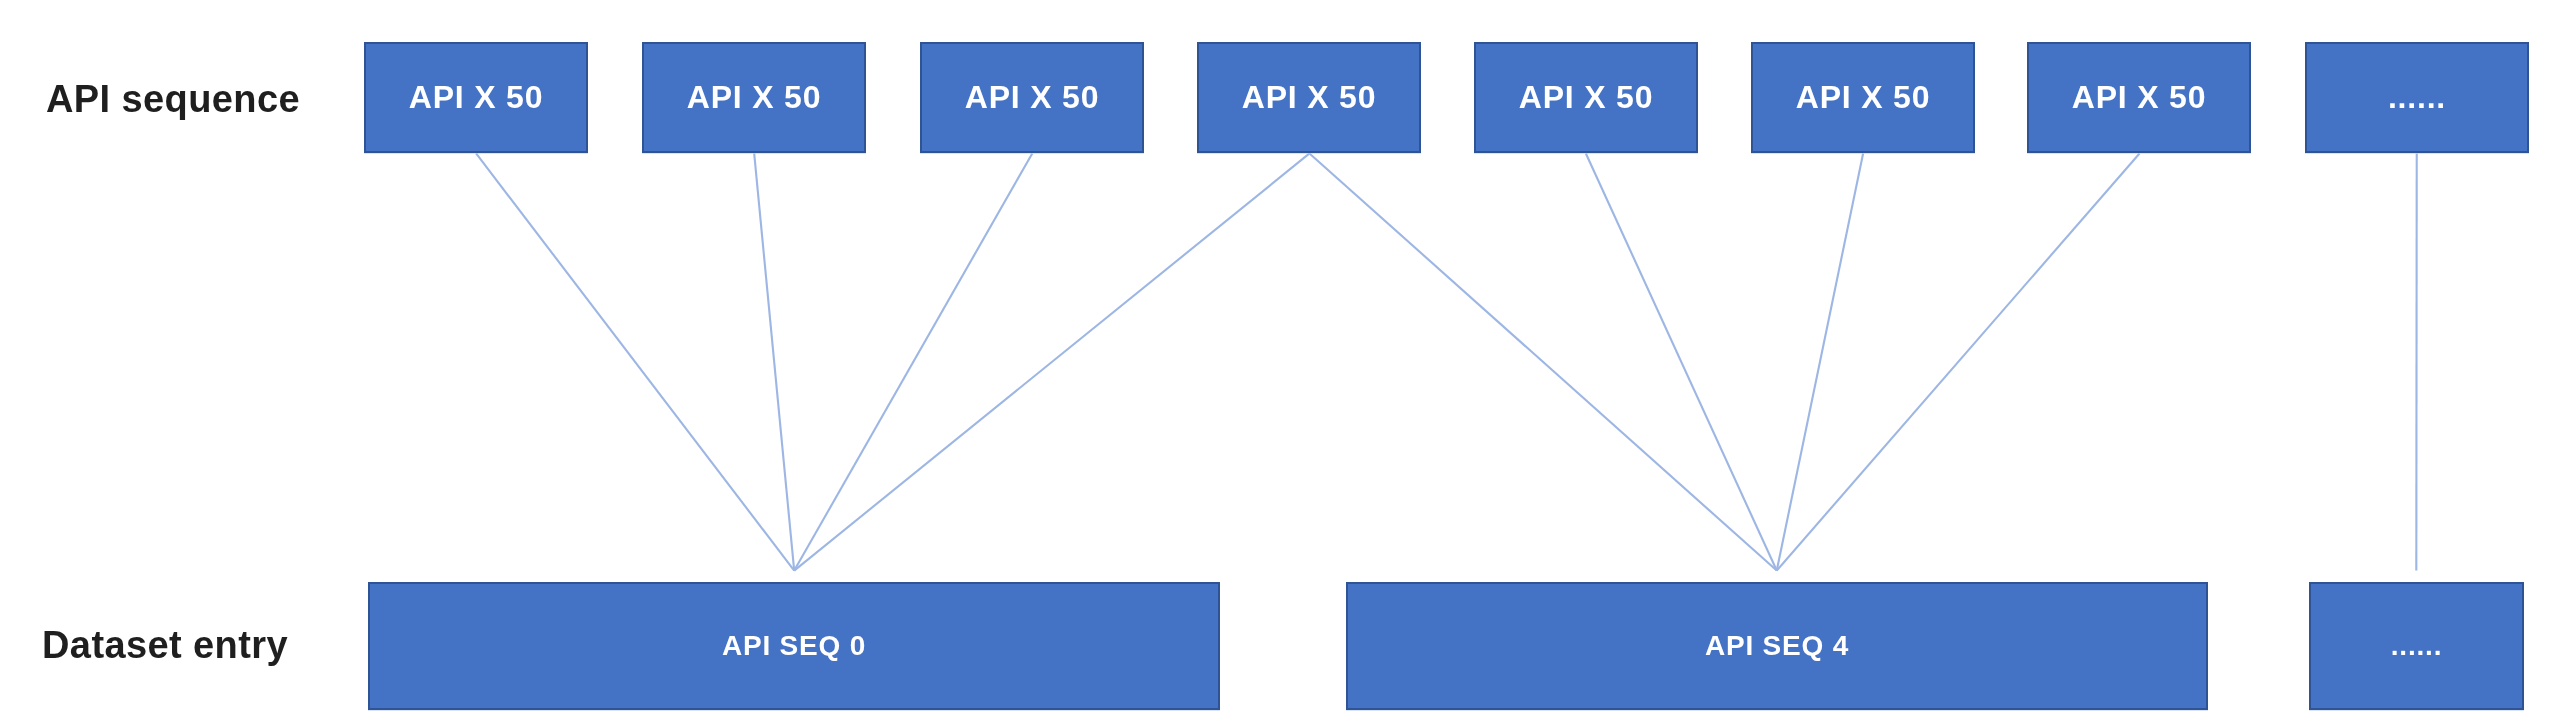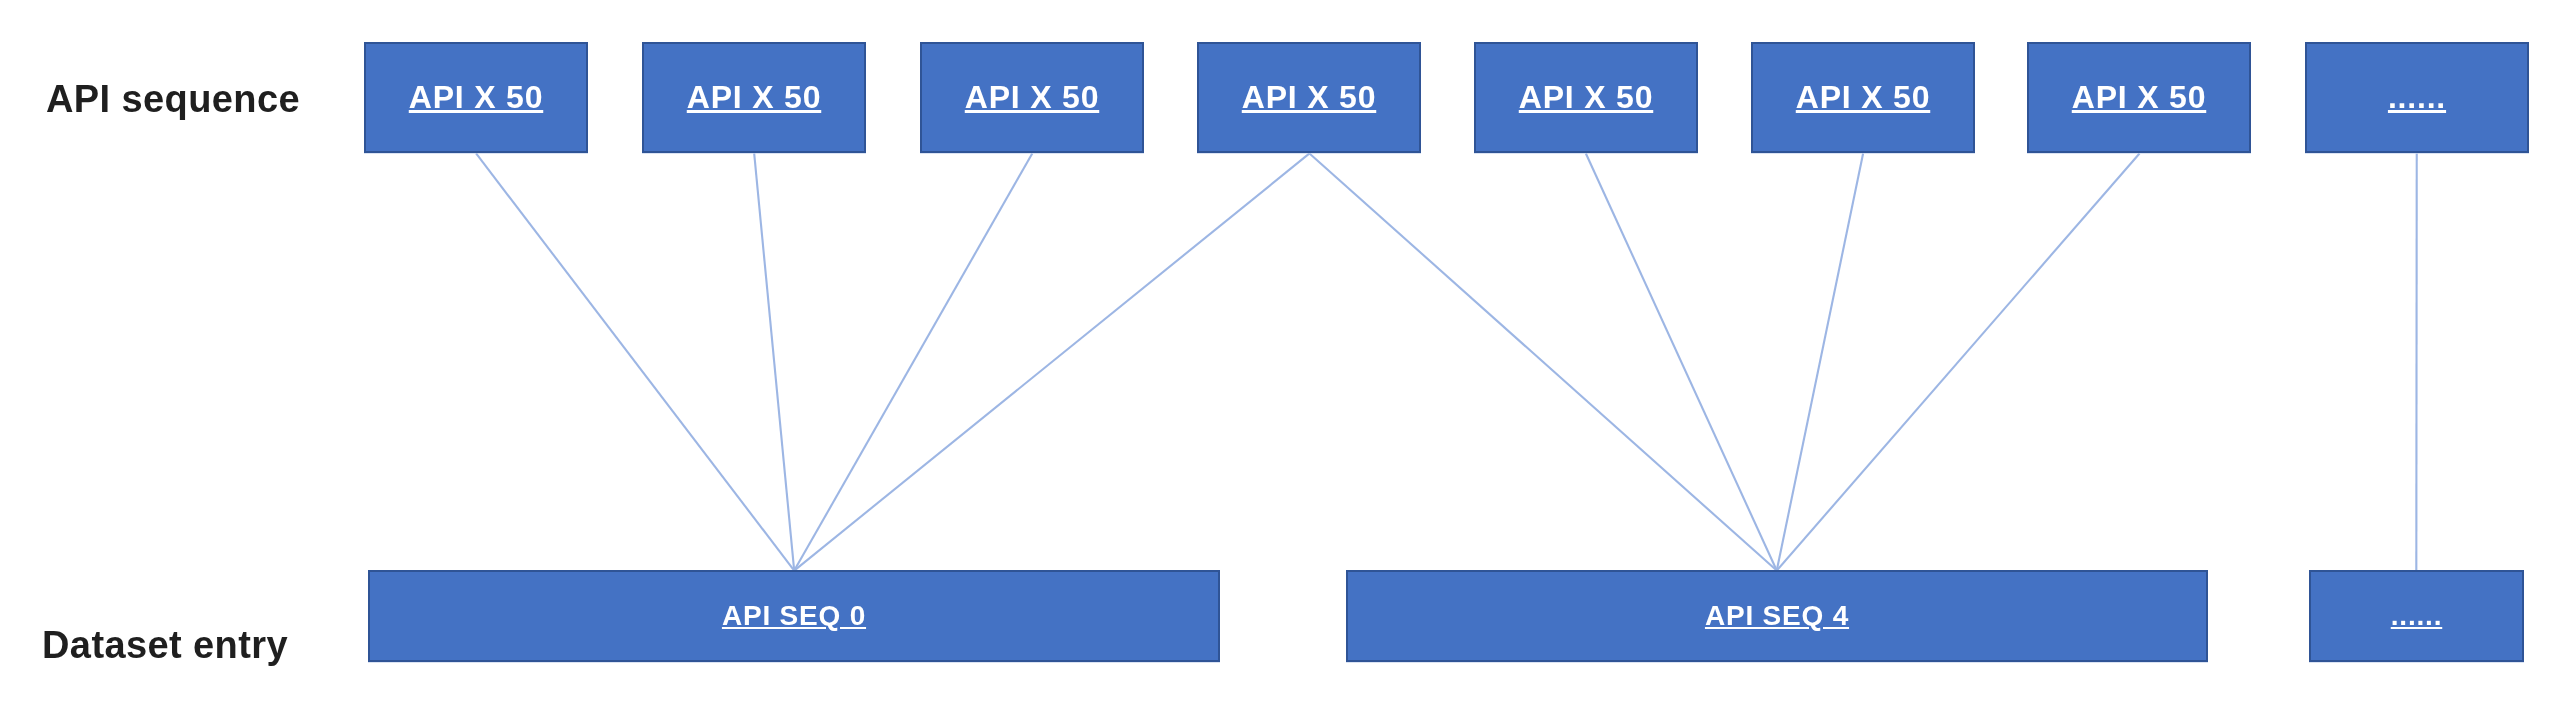--- a/index.html
+++ b/index.html
@@ -50,28 +50,27 @@
     position: absolute;
     background: var(--node-fill);
     border: 2.5px solid var(--node-border);
     display: flex;
     align-items: center;
     justify-content: center;
     z-index: 2;
     box-shadow: 0 0.8px 0 rgba(180,199,231,0.6);
   }
   .node.top-node { top: 42px; width: 224px; height: 111px; }
-  .node.bottom-node { top: 570px; height: 92px; }
+  .node.bottom-node { top: 582px; height: 128px; }
 
   .node .node-label {
     color: var(--node-text);
     font-weight: 600;
     letter-spacing: 0.8px;
     white-space: nowrap;
-    text-decoration: underline;
   }
   .node.top-node .node-label { font-size: 32px; }
   .node.bottom-node .node-label { font-size: 28px; }
 
   
   .pos-t0 { left: 364px; }
   .pos-t1 { left: 642px; }
   .pos-t2 { left: 920px; }
   .pos-t3 { left: 1197px; }
   .pos-t4 { left: 1474px; }

